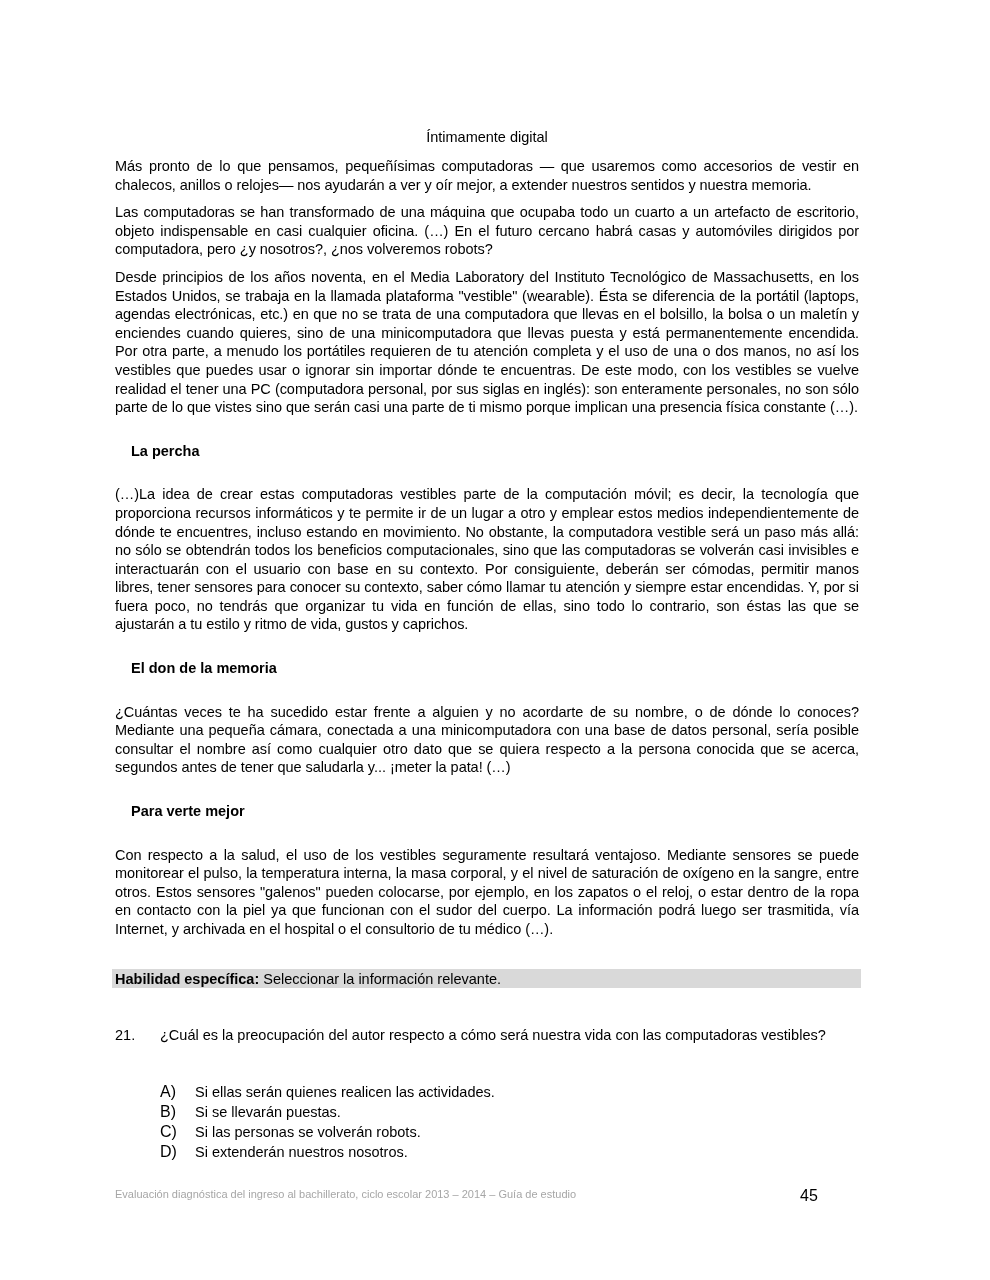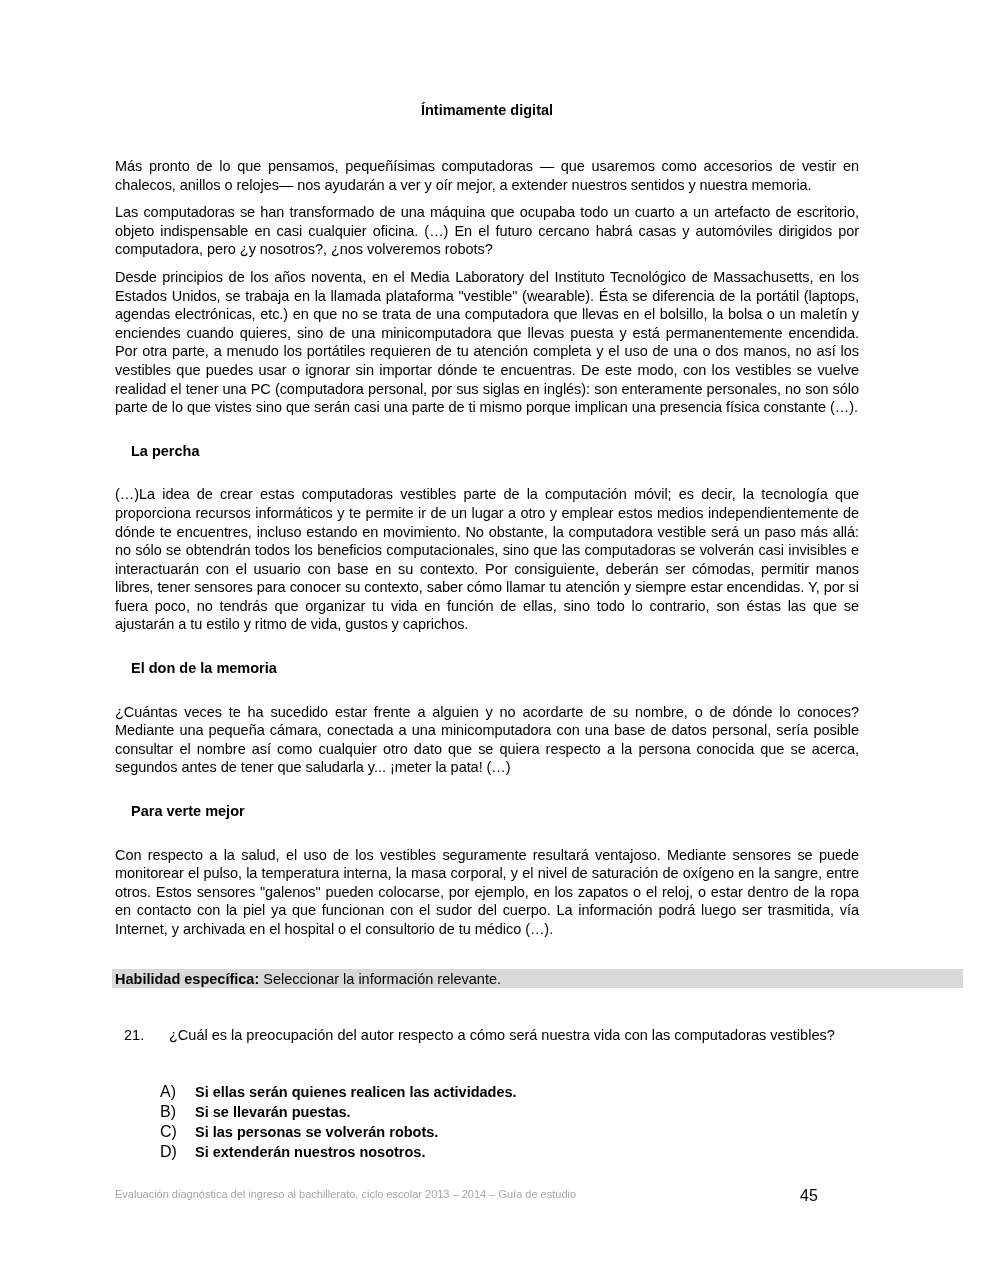--- a/index.html
+++ b/index.html
@@ -1,31 +1,31 @@
 <!DOCTYPE html>
 <html><head>
   <meta charset="utf-8">
   <style>
     html, body { margin:0; padding:0; background:#ffffff; }
     body { width:990px; height:1280px; position:relative; overflow:hidden; color:#000; font-family:"Liberation Sans", sans-serif; }
     .page { position:absolute; left:115px; top:0; width:744px; }
-    .title { position:absolute; top:102px; left:0; width:744px; text-align:center; font-weight:bold; font-size:14.5px; }
+    .title { position:absolute; top:129px; left:0; width:744px; text-align:center; font-weight:normal; font-size:14.5px; }
     .para { margin:0; font-size:14.5px; line-height:18.6px; text-align:justify; letter-spacing:-0.05px; }
     .sub { margin:16px; font-weight:bold; font-size:14.5px; line-height:18.6px; }
     #content { position:absolute; top:157px; left:0; width:744px; }
     .gap { height:9px; }
     .citation { text-align:right; font-size:11.5px; line-height:14px; margin-top:2px; }
-    .skill { position:absolute; top:969px; left:-3px; width:851px; height:19px; background:#d9d9d9; font-size:14.5px; line-height:20px; padding-left:3px; box-sizing:border-box; }
-    .q { position:absolute; top:1026px; left:0; width:744px; font-size:14.5px; line-height:18.6px;margin-left:9px; }
+    .skill { position:absolute; top:969px; left:-3px; width:749px; height:19px; background:#d9d9d9; font-size:14.5px; line-height:20px; padding-left:3px; box-sizing:border-box; }
+    .q { position:absolute; top:1026px; left:0; width:744px; font-size:14.5px; line-height:18.6px; }
     .qnum { position:absolute; left:0; top:0; }
     .qtext { margin-left:45px; text-align:justify; }
     .opts { position:absolute; top:1083px; left:45px; width:700px; }
     .opt { display:flex; align-items:baseline; height:20px; }
     .opt-letter { width:35px; font-size:16px; }
-    .opt-text { font-size:14.5px;font-weight:bold; }
+    .opt-text { font-size:14.5px; }
     .footer { position:absolute; top:1188px; left:115px; font-size:11px; color:#a6a6a6; }
     .pagenum { position:absolute; top:1187px; left:800px; font-size:16px; color:#000; }
   </style>
 </head>
 <body>
 
 <div class="page">
   <div class="title">Íntimamente digital</div>
 
   <div id="content">

